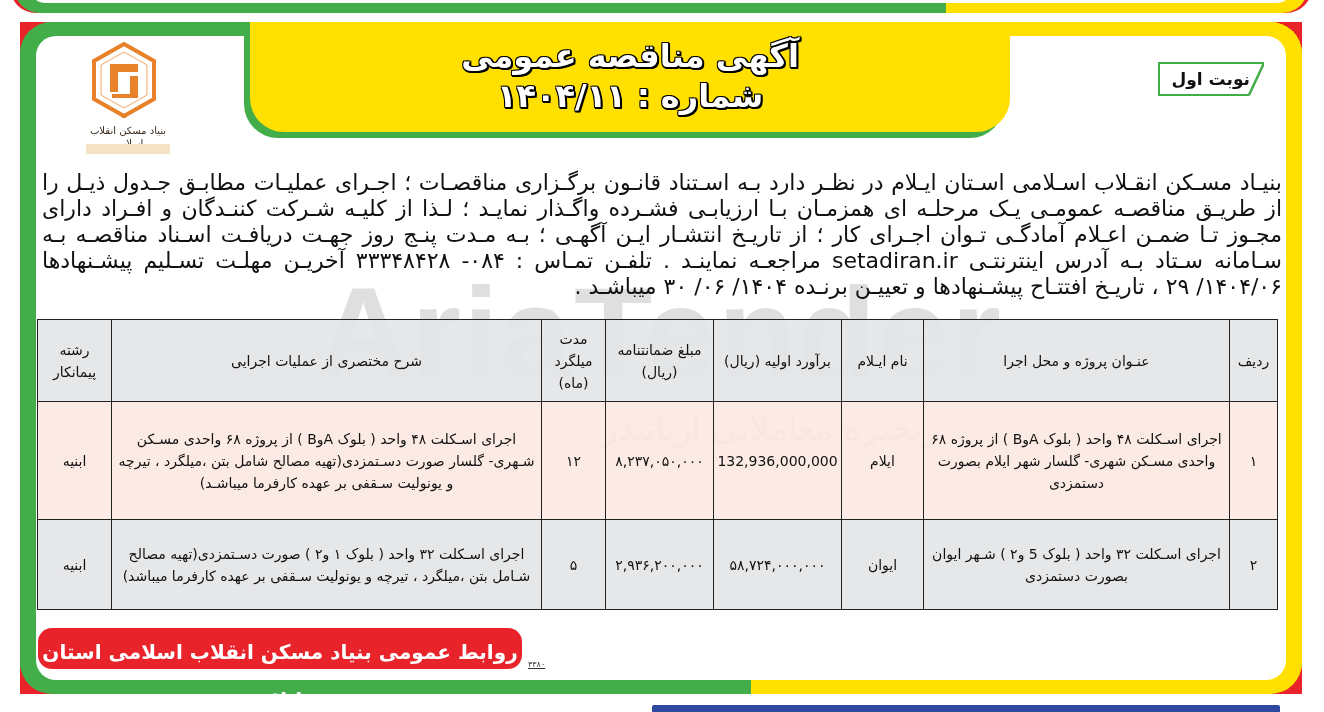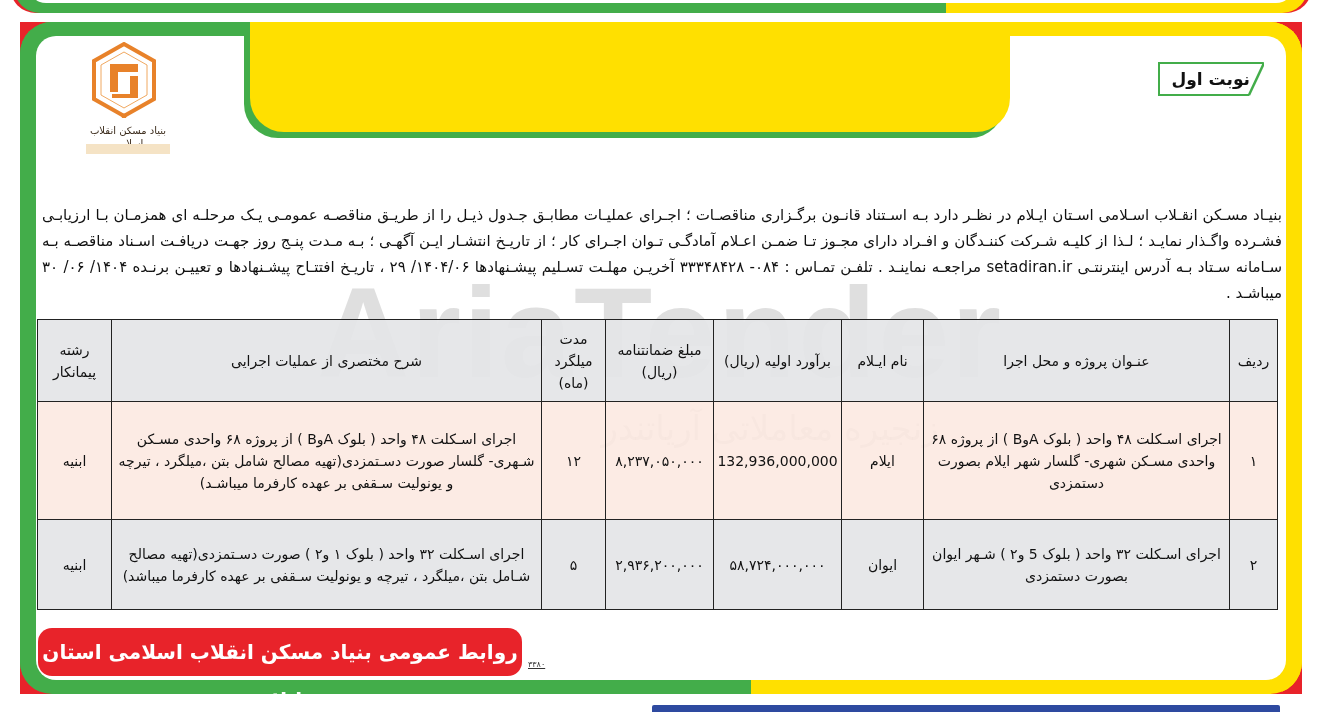--- a/index.html
+++ b/index.html
@@ -81,21 +81,21 @@
       direction: rtl; padding-right: 12px;
     }
     .round-badge-edge {
       position: absolute; right: 60px; top: 62px; width: 106px; height: 34px; pointer-events: none;
     }
 
     
     .body-text {
       position: absolute; left: 42px; top: 170px; width: 1240px;
       direction: rtl; text-align: justify; text-align-last: right;
-      font-size: 15px; line-height: 26px; color: #111; margin-top: 32px;
+      font-size: 22px; line-height: 26px; color: #111;
     }
 
     
     .watermark {
       position: absolute; left: 300px; top: 258px; width: 720px; height: 150px;
       font-family: "Liberation Sans", sans-serif; font-weight: bold;
       font-size: 128px; color: rgba(150,150,150,0.30); letter-spacing: 2px; line-height: 150px;
       pointer-events: none; text-align: center;
     }
     .watermark-sub {
@@ -115,21 +115,21 @@
       padding: 4px 6px; line-height: 22px; font-weight: normal;
     }
     .tbl thead th { background: rgba(228,229,231,0.92); height: 82px; }
     .tbl tbody tr.r1 td { background: rgba(252,232,224,0.88); height: 118px; text-align: center; }
     .tbl tbody tr.r2 td { background: rgba(228,229,231,0.92); height: 90px; }
     .tbl td.num { direction: ltr; font-size: 14px; white-space: nowrap; padding: 4px 2px; }
     .tbl td.desc { text-align: center; }
 
     
     .footer-badge {
-      position: absolute; left: 38px; top: 628px; width: 484px; height: 48px;
+      position: absolute; left: 38px; top: 628px; width: 484px; height: 41px;
       background: #e8232a; border-radius: 14px;
       color: #fff; font-weight: bold; font-size: 20px; line-height: 48px; text-align: center;
       direction: rtl;
     }
     .footer-code {
       position: absolute; left: 528px; top: 660px; font-size: 8px; color: #333; direction: rtl; text-decoration: underline;
     }
 
     
     .next-strip {
@@ -154,20 +154,22 @@
   <div class="red-bg"></div>
   <div class="ring">
     <div class="ring-top"></div>
     <div class="ring-left"></div>
     <div class="ring-right"></div>
   </div>
   <div class="paper"></div>
 </div>
 
 <div class="banner">
+  <div class="title">آگهی مناقصه عمومی</div>
+  <div class="number">شماره : ۱۴۰۴/۱۱</div>
 </div>
 
 <div class="logo">
   <svg class="hex" viewBox="0 0 68 76">
     <polygon points="34,2 64,19 64,57 34,74 4,57 4,19" fill="none" stroke="#e8822a" stroke-width="4"></polygon>
     <polygon points="34,10 57,23 57,53 34,66 11,53 11,23" fill="#fff" stroke="#f0a860" stroke-width="1"></polygon>
     <path d="M20 22 H48 V30 H28 V50 H20 Z" fill="#e8822a"></path>
     <path d="M48 34 V56 H22 V52 H40 V34 Z" fill="#e8822a"></path>
     <circle cx="34" cy="74" r="2.5" fill="#e8822a"></circle>
   </svg>

